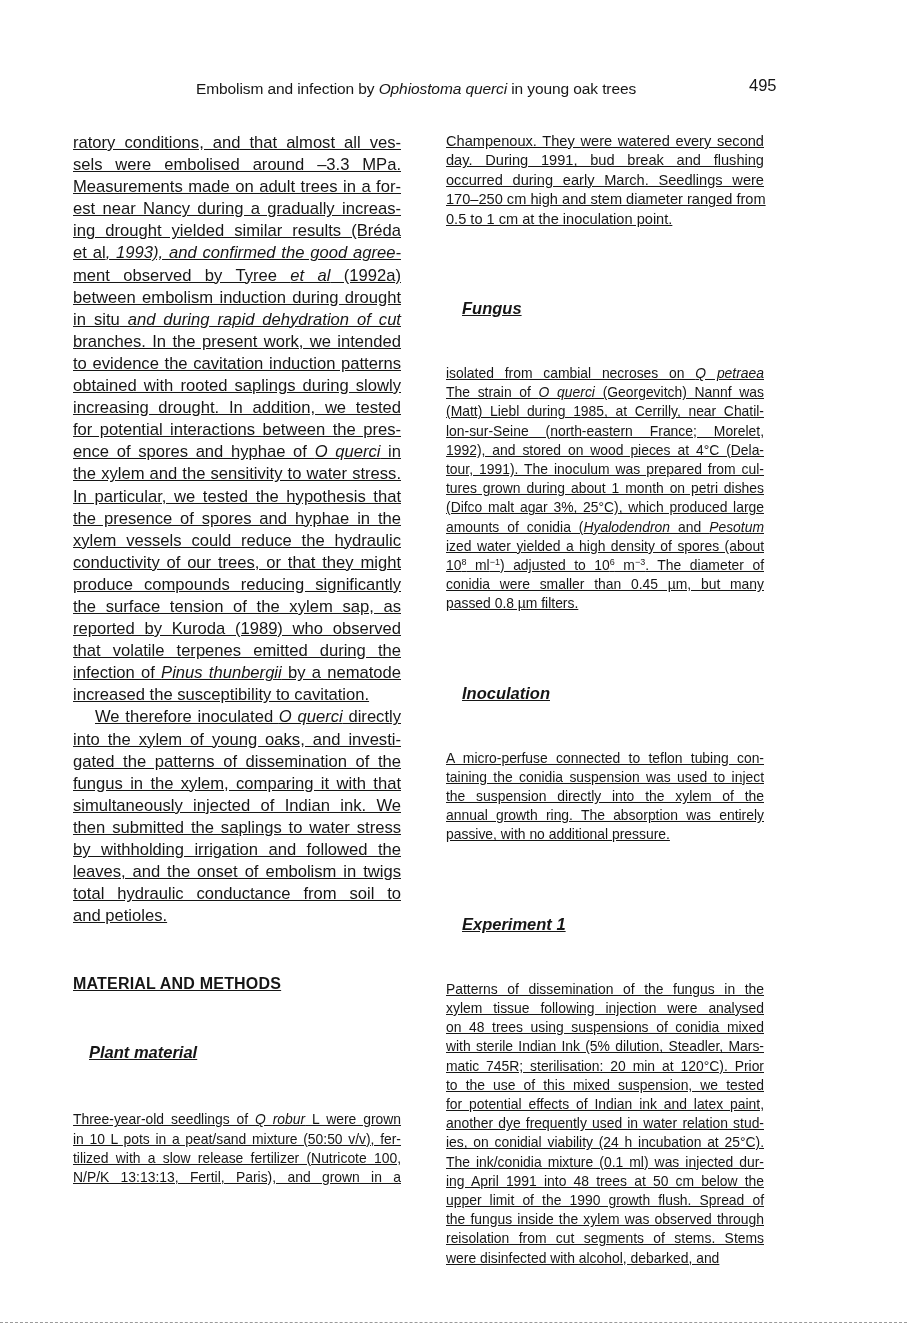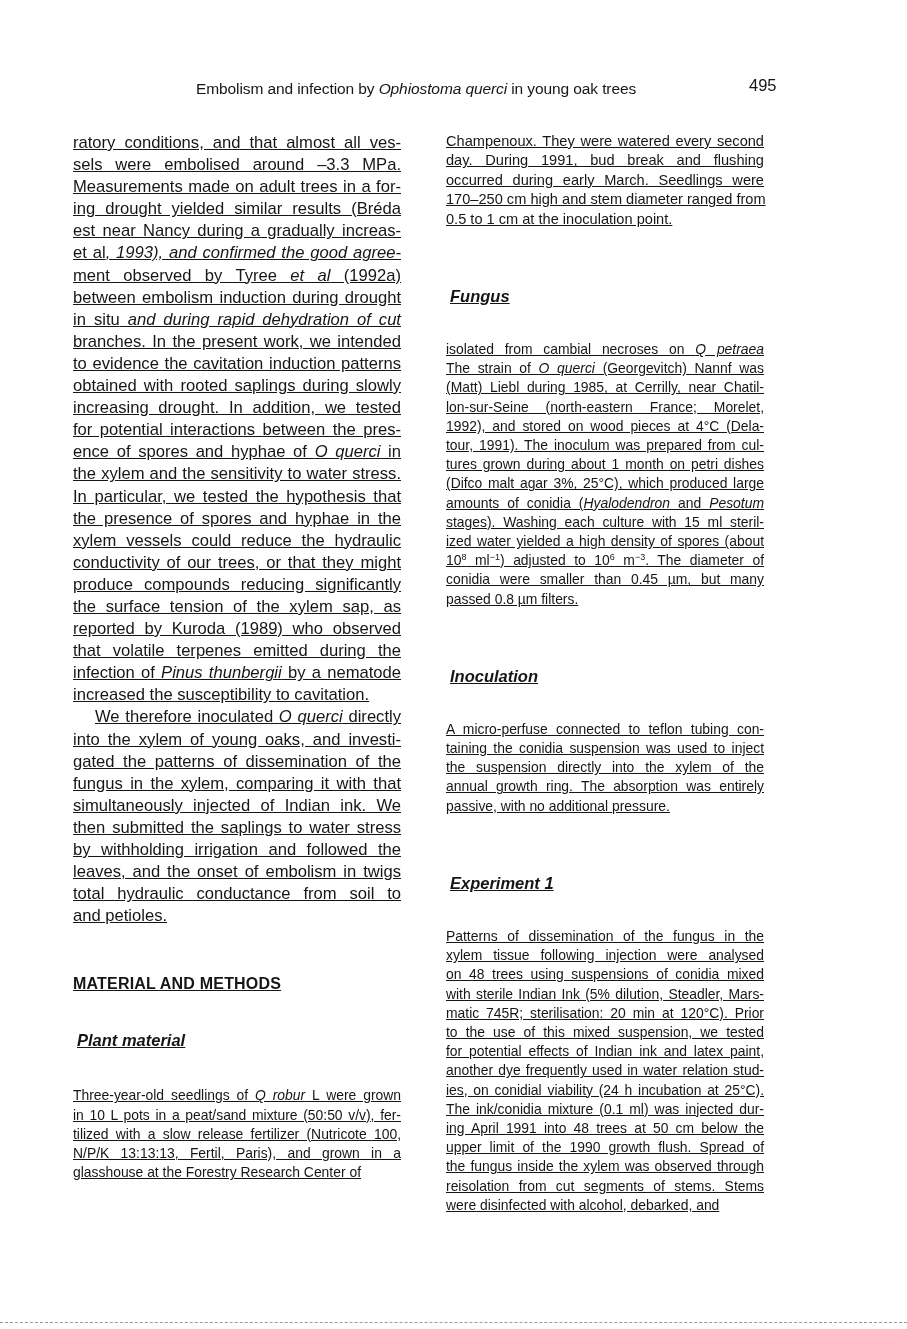--- a/index.html
+++ b/index.html
@@ -24,43 +24,43 @@
   .body-sm {
     font-size: 13.9px; line-height: 19.2px; text-align: justify; margin: 0;
   }
   .line { display: block; text-align: justify; text-align-last: justify; white-space: nowrap; }
   .line.last { text-align-last: left; }
   em { font-style: italic; }
   h2.section {
     font-size: 16px; font-weight: bold; margin: 0; letter-spacing: 0.2px;
   }
   h3.sub {
-    font-size: 16.5px; font-weight: bold; font-style: italic; margin: 4px;
+    font-size: 16.5px; font-weight: bold; font-style: italic; margin: 16px;
   }
   sup { font-size: 9px; vertical-align: 5px; line-height: 0; }
   .footer-rule {
     position: absolute; left: 0; right: 0; top: 1322px; height: 0;
     border-top: 1px dashed #9a9a9a;
   }
 </style>
 </head>
 <body>
 
 <div class="running-head">
   <span>Embolism and infection by </span><em>Ophiostoma querci</em><span> in young oak trees</span>
 </div>
 <div class="page-num">495</div>
 
 <div class="col col-left">
   <p class="body-lg">
       <span class="line">ratory conditions, and that almost all ves-</span>
       <span class="line">sels were embolised around –3.3 MPa.</span>
       <span class="line">Measurements made on adult trees in a for-</span>
+      <span class="line">est near Nancy during a gradually increas-</span>
       <span class="line">ing drought yielded similar results (Bréda</span>
-      <span class="line">est near Nancy during a gradually increas-</span>
       <span class="line"><span>et al</span><em>, 1993), and confirmed the good agree-</em></span>
       <span class="line"><span>ment observed by Tyree </span><em>et al</em><span> (1992a)</span></span>
       <span class="line">between embolism induction during drought</span>
       <span class="line"><span>in situ</span><em> and during rapid dehydration of cut</em></span>
       <span class="line">branches. In the present work, we intended</span>
       <span class="line">to evidence the cavitation induction patterns</span>
       <span class="line">obtained with rooted saplings during slowly</span>
       <span class="line">increasing drought. In addition, we tested</span>
       <span class="line">for potential interactions between the pres-</span>
       <span class="line"><span>ence of spores and hyphae of </span><em>O querci</em><span> in</span></span>
@@ -91,21 +91,20 @@
   <div style="height:48px"></div>
   <h2 class="section">MATERIAL AND METHODS</h2>
   <div style="height:34px"></div>
   <h3 class="sub">Plant material</h3>
   <div style="height:32px"></div>
   <p class="body-sm">
       <span class="line"><span>Three-year-old seedlings of </span><em>Q robur</em><span> L were grown</span></span>
       <span class="line">in 10 L pots in a peat/sand mixture (50:50 v/v), fer-</span>
       <span class="line">tilized with a slow release fertilizer (Nutricote 100,</span>
       <span class="line">N/P/K 13:13:13, Fertil, Paris), and grown in a</span>
-      <span class="line last">glasshouse at the Forestry Research Center of</span>
     </p>
 </div>
 
 <div class="col col-right">
   <p class="body-sm" style="font-size:14.6px;line-height:19.4px">
       <span class="line">Champenoux. They were watered every second</span>
       <span class="line">day. During 1991, bud break and flushing</span>
       <span class="line">occurred during early March. Seedlings were</span>
       <span class="line">170–250 cm high and stem diameter ranged from</span>
       <span class="line last">0.5 to 1 cm at the inoculation point.</span>
@@ -116,21 +115,20 @@
   <p class="body-sm">
       <span class="line"><span>isolated from cambial necroses on </span><em>Q petraea</em><span></span></span>
       <span class="line"><span>The strain of </span><em>O querci</em><span> (Georgevitch) Nannf was</span></span>
       <span class="line">(Matt) Liebl during 1985, at Cerrilly, near Chatil-</span>
       <span class="line">lon-sur-Seine (north-eastern France; Morelet,</span>
       <span class="line">1992), and stored on wood pieces at 4°C (Dela-</span>
       <span class="line">tour, 1991). The inoculum was prepared from cul-</span>
       <span class="line">tures grown during about 1 month on petri dishes</span>
       <span class="line">(Difco malt agar 3%, 25°C), which produced large</span>
       <span class="line"><span>amounts of conidia (</span><em>Hyalodendron</em><span> and </span><em>Pesotum</em><span></span></span>
-      <span class="line">stages). Washing each culture with 15 ml steril-</span>
       <span class="line">ized water yielded a high density of spores (about</span>
       <span class="line"><span>10</span><sup>8</sup><span> ml</span><sup>−1</sup><span>) adjusted to 10</span><sup>6</sup><span> m</span><sup>−3</sup><span>. The diameter of</span></span>
       <span class="line">conidia were smaller than 0.45 µm, but many</span>
       <span class="line last">passed 0.8 µm filters.</span>
     </p>
   <div style="height:54px"></div>
   <h3 class="sub">Inoculation</h3>
   <div style="height:30px"></div>
   <p class="body-sm">
       <span class="line">A micro-perfuse connected to teflon tubing con-</span>

